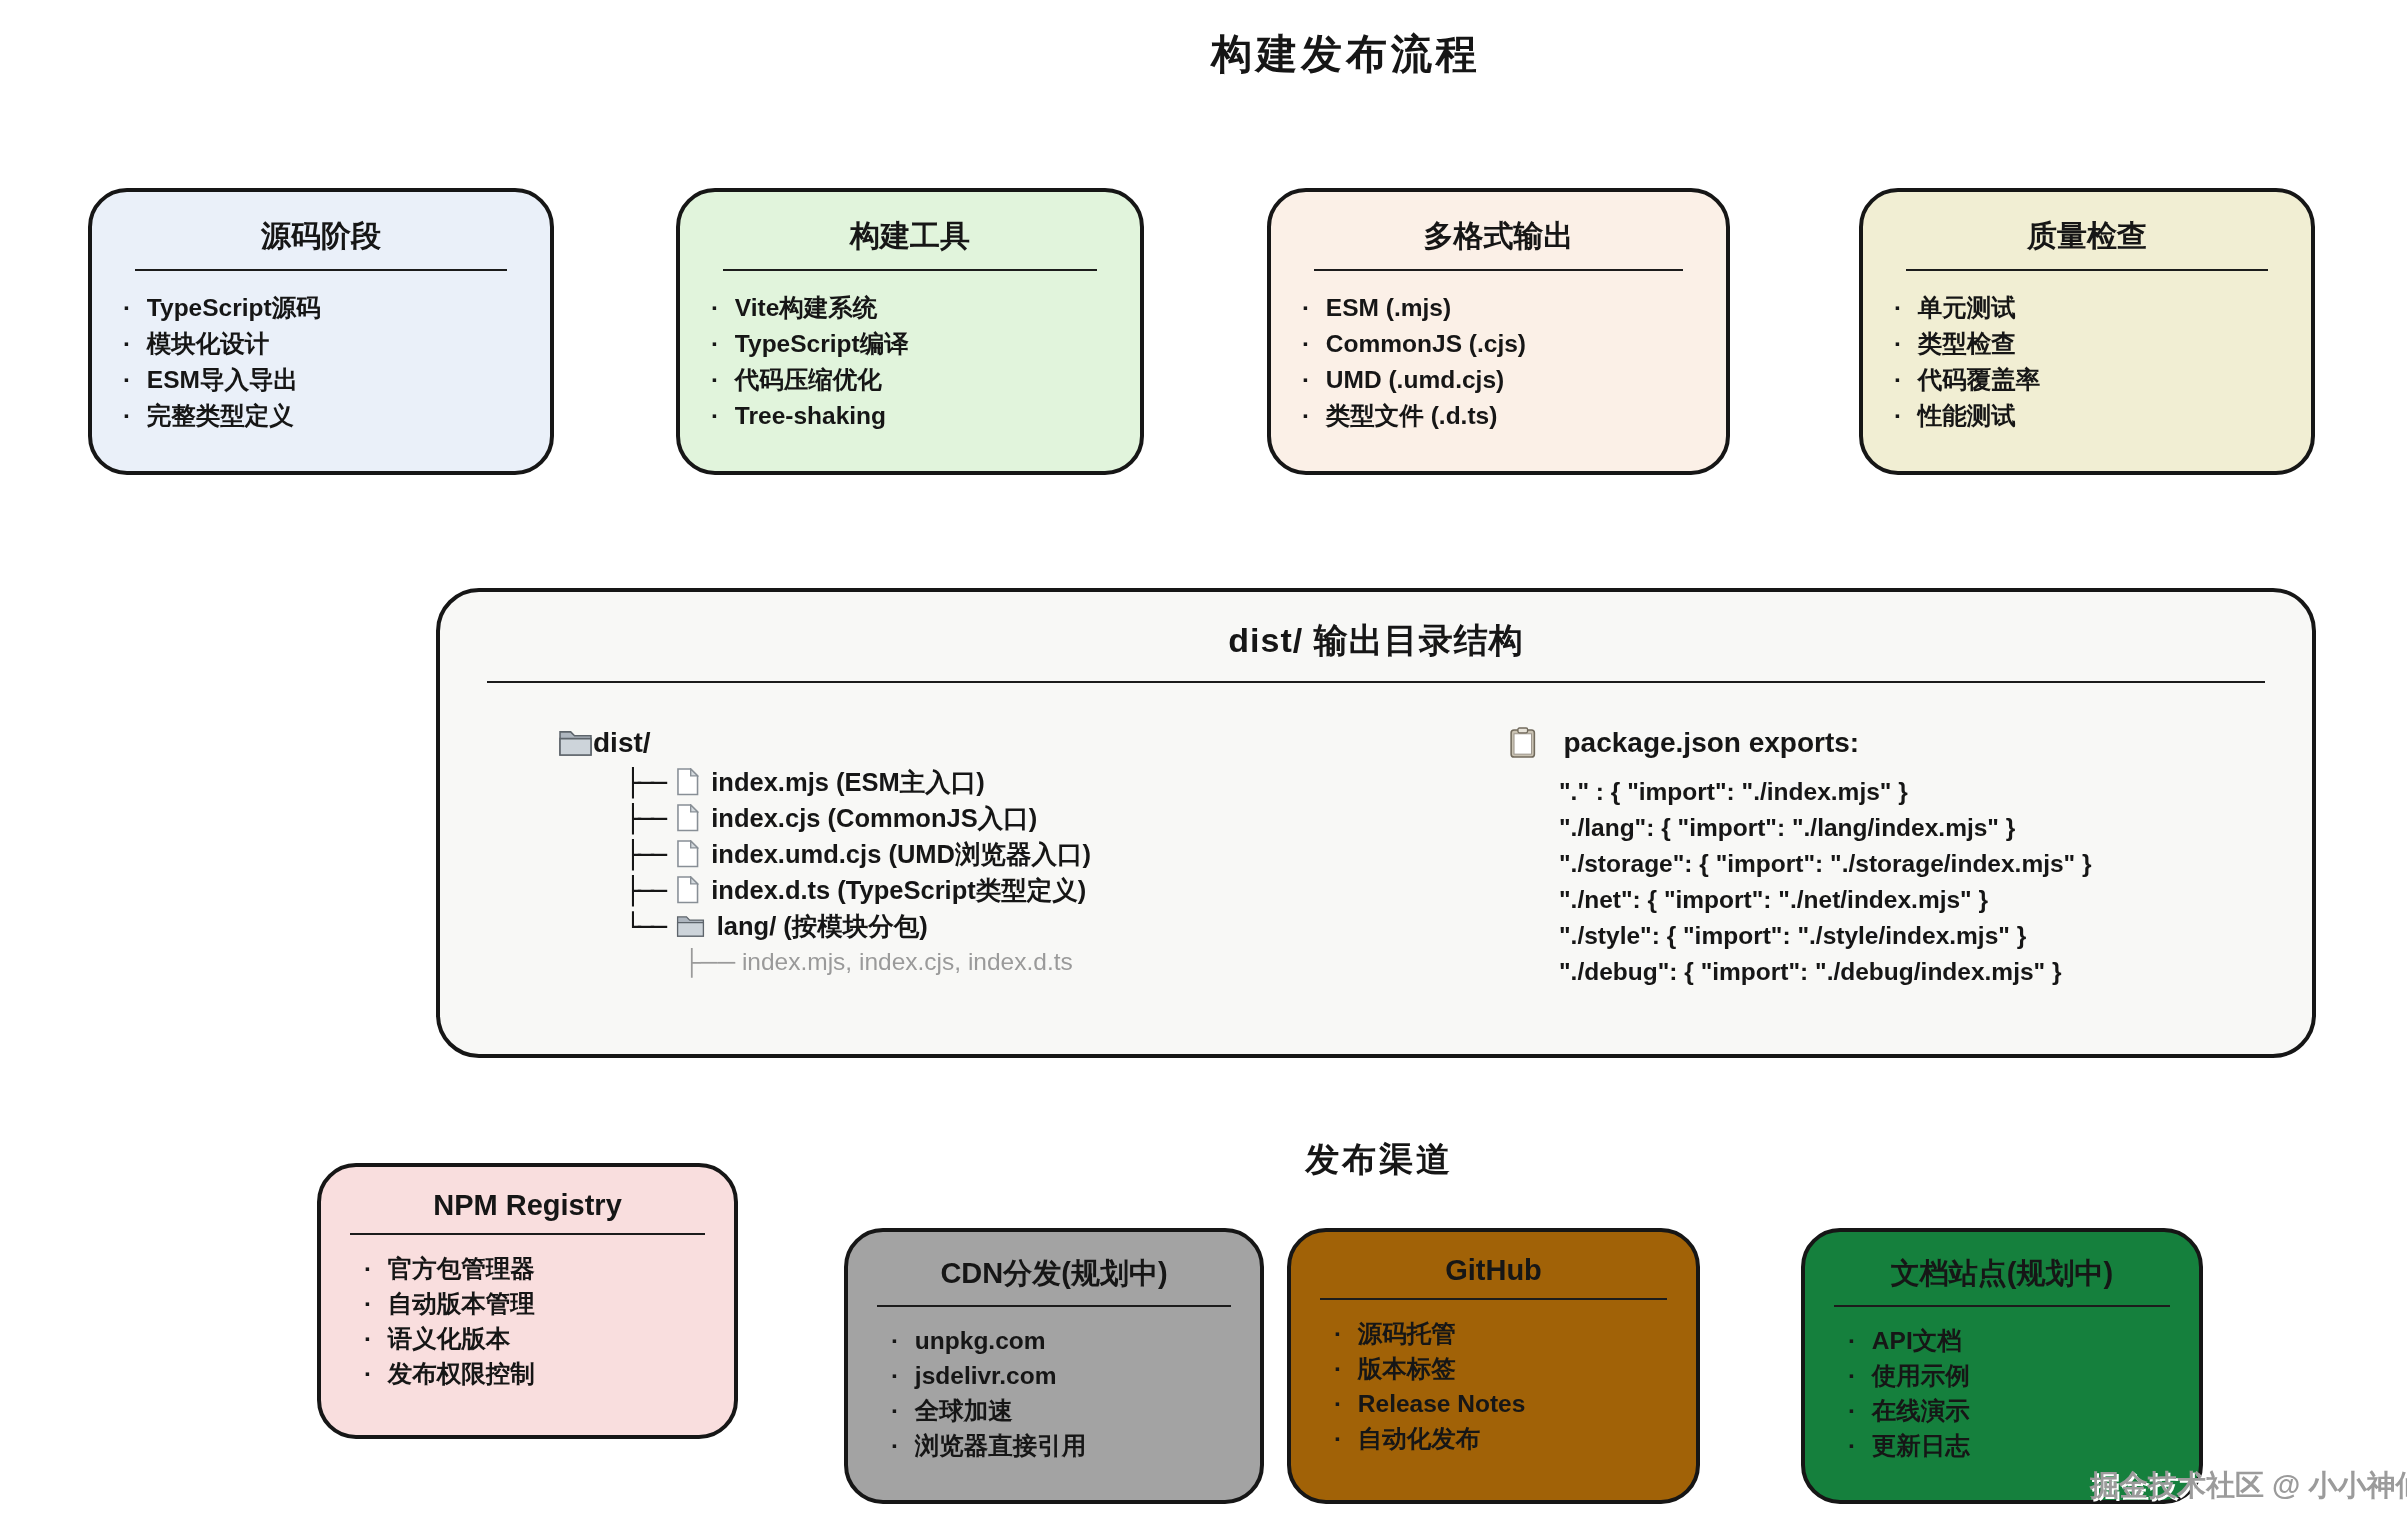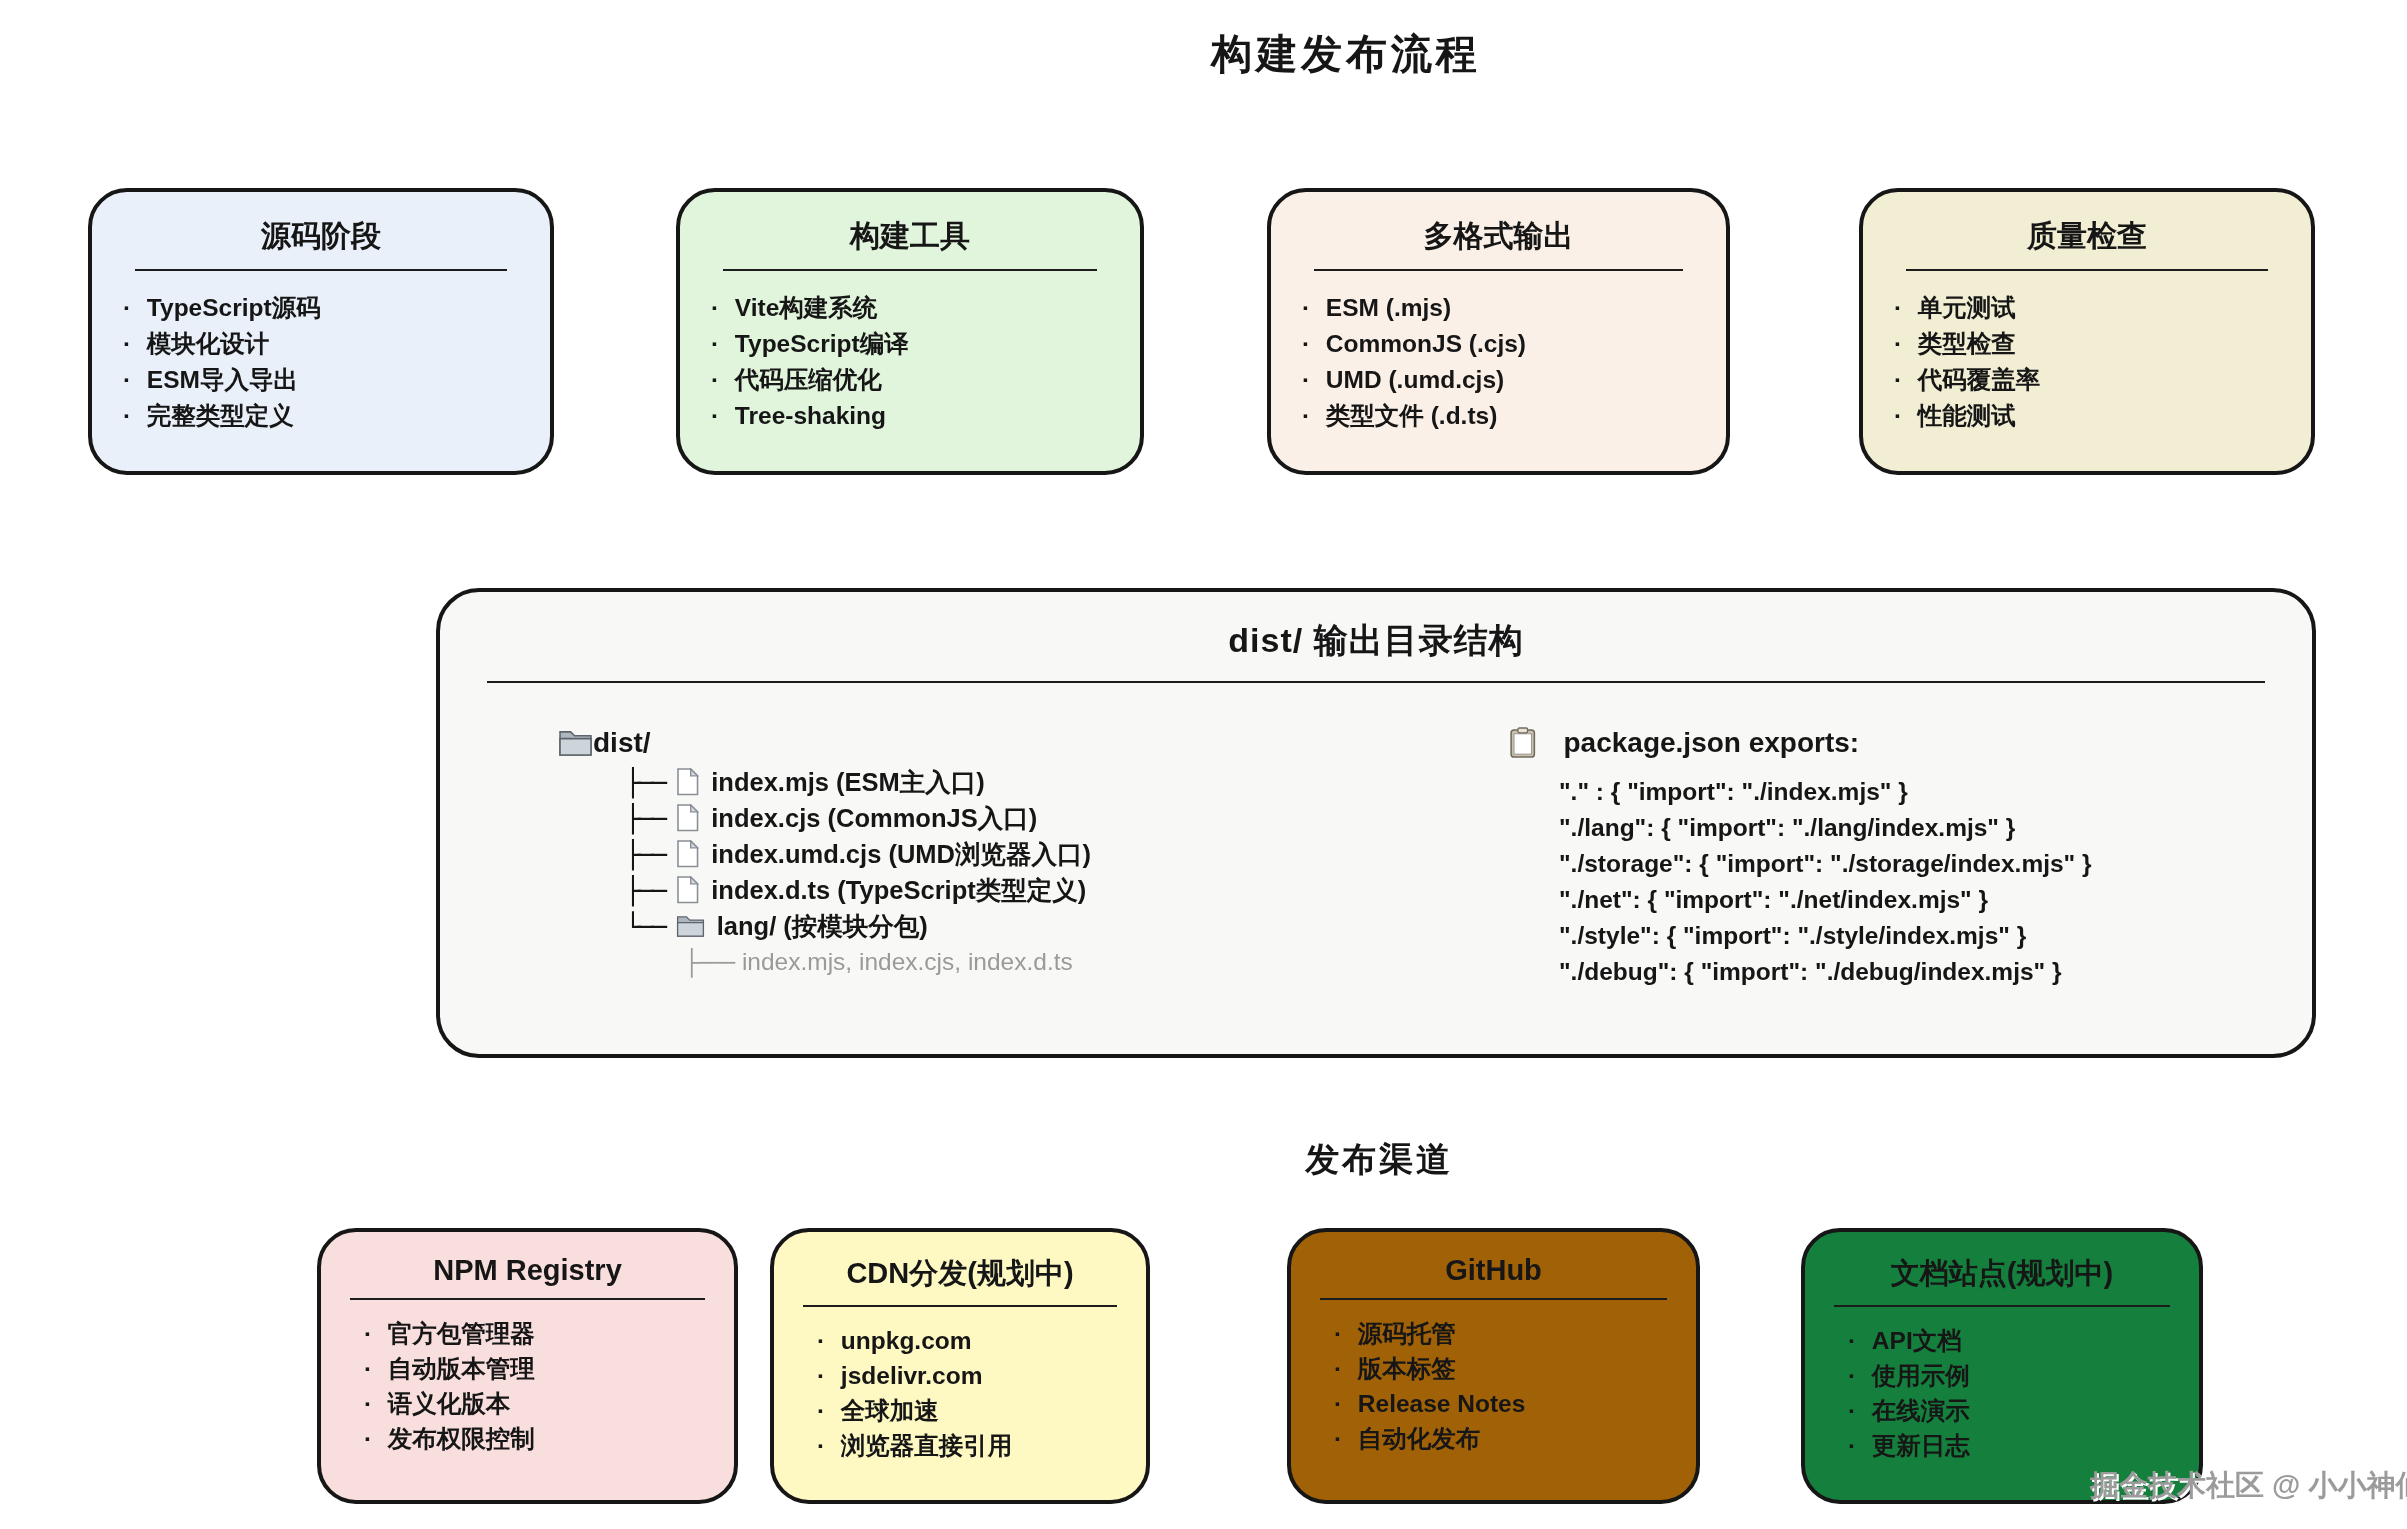--- a/index.html
+++ b/index.html
@@ -243,40 +243,40 @@
       <div class="export-line">"./storage": { "import": "./storage/index.mjs" }</div>
       <div class="export-line">"./net": { "import": "./net/index.mjs" }</div>
       <div class="export-line">"./style": { "import": "./style/index.mjs" }</div>
       <div class="export-line">"./debug": { "import": "./debug/index.mjs" }</div>
     </div>
   </div>
 </section>
 
 <div class="channels-title">发布渠道</div>
 
-<section class="card small" style="left: 317px; top: 1228px; width: 421px; height: 276px; background-color: rgb(249, 222, 222);">
+<section class="card small" style="left: 317px; top: 1163px; width: 421px; height: 276px; background-color: rgb(249, 222, 222);">
   <h2 class="card-title">NPM Registry</h2>
   <div class="divider"></div>
   <ul>
     <li>
         <span>官方包管理器</span>
       </li>
     <li>
         <span>自动版本管理</span>
       </li>
     <li>
         <span>语义化版本</span>
       </li>
     <li>
         <span>发布权限控制</span>
       </li>
   </ul>
 </section>
 
-<section class="card small" style="left: 770px; top: 1228px; width: 380px; height: 276px; background-color: #fef9c3;">
+<section class="card small" style="left: 844px; top: 1228px; width: 420px; height: 276px; background-color: #a3a3a3;">
   <h2 class="card-title">CDN分发(规划中)</h2>
   <div class="divider"></div>
   <ul>
     <li>
         <span>unpkg.com</span>
       </li>
     <li>
         <span>jsdelivr.com</span>
       </li>
     <li>

